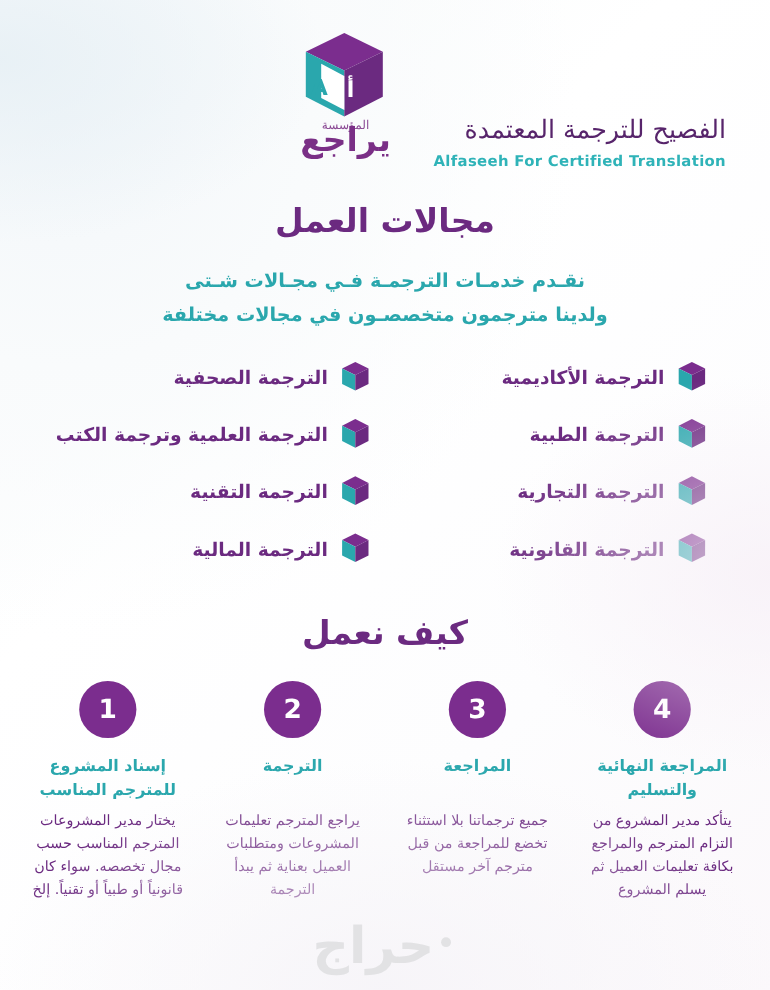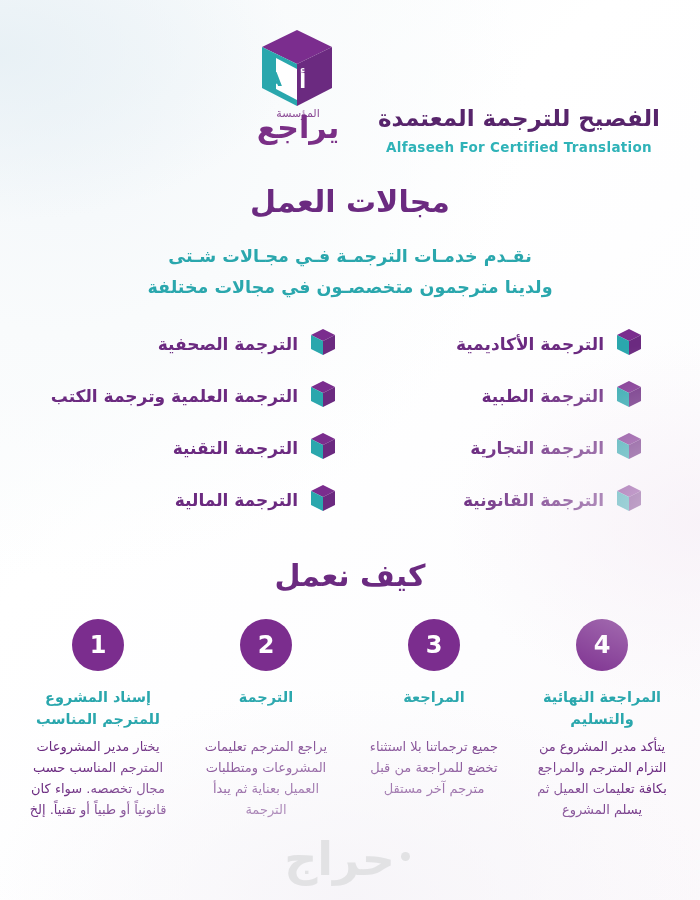--- a/index.html
+++ b/index.html
@@ -75,21 +75,21 @@
     margin-bottom: -6px;
     font-weight: normal;
   }
   .brand {
     text-align: right;
     padding-top: 28px;
   }
   .brand-ar {
     color: #57246b;
     font-size: 23px;
-    font-weight: bold;
+    font-weight: normal;
     letter-spacing: 1px;
     white-space: nowrap;
     margin-top: 48px;
   }
   .brand-en {
     color: #2fb3b8;
     font-size: 13.5px;
     font-weight: bold;
     letter-spacing: 0.3px;
     margin-top: 8px;

